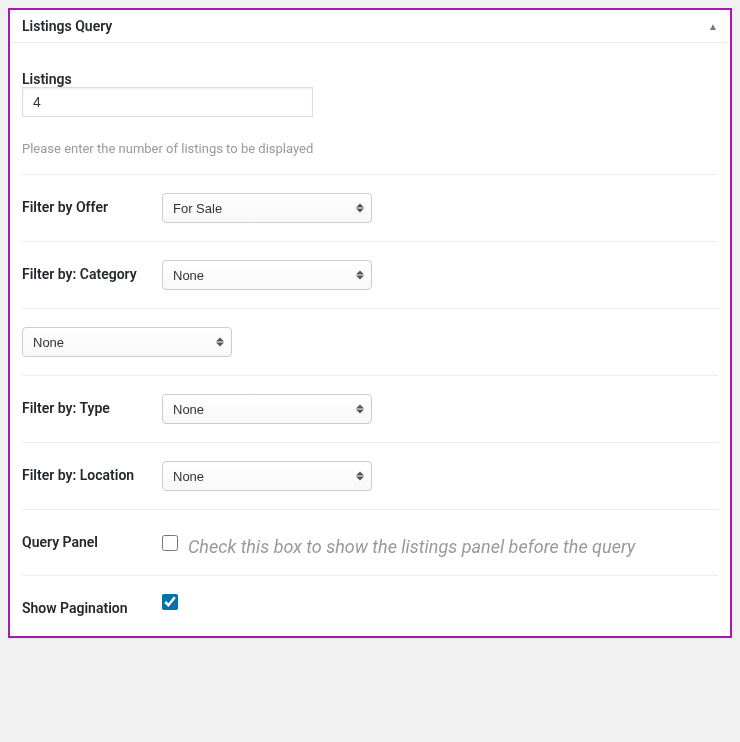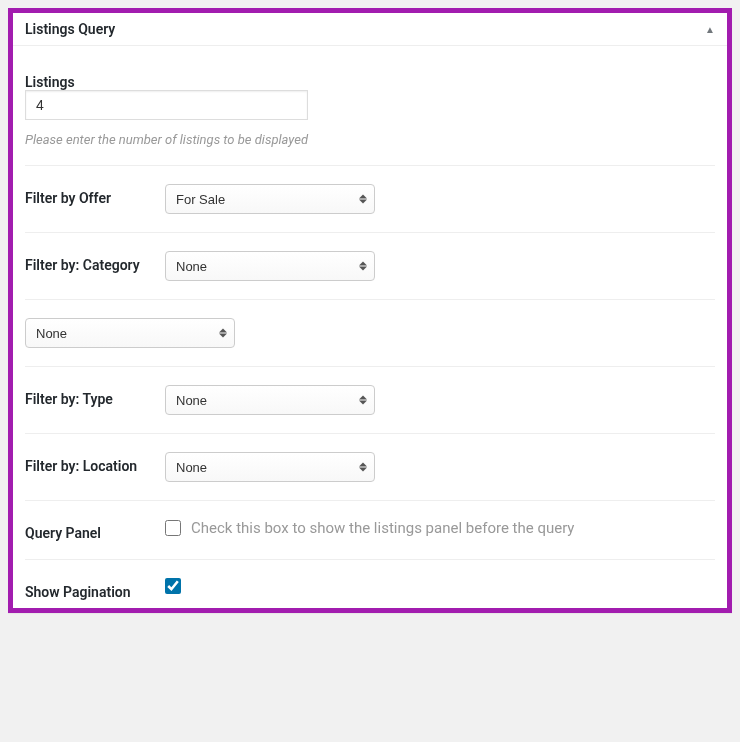--- a/index.html
+++ b/index.html
@@ -8,21 +8,21 @@
       padding: 0;
     }
     body {
       font-family: -apple-system, BlinkMacSystemFont, "Segoe UI", Roboto, Helvetica, Arial, sans-serif;
       background: #f1f1f1;
       padding: 8px;
       width: 740px;
     }
     .metabox {
       background: #fff;
-      border: 5px solid #a21caf;
+      border: 2px solid #a21caf;
       box-shadow: 0 1px 1px rgba(0,0,0,0.04);
     }
     .metabox-header {
       display: flex;
       justify-content: space-between;
       align-items: center;
       padding: 8px 12px;
       border-bottom: 1px solid #eee;
     }
     .metabox-title {
@@ -40,21 +40,21 @@
       padding: 12px 12px 0 12px;
     }
     .field-row {
       display: flex;
       align-items: flex-start;
       padding: 18px 0;
       border-bottom: 1px solid #eee;
     }
     .field-row:last-child {
       border-bottom: none;
-      padding-bottom: 8px;
+      padding-bottom: 20px;
     }
     .field-row:first-child {
       padding-top: 10px;
       flex-direction: column;
     }
     .field-label {
       width: 140px;
       flex-shrink: 0;
       font-size: 14px;
       font-weight: 600;
@@ -68,23 +68,22 @@
       width: 100%;
       height: 30px;
       padding: 4px 10px;
       border: 1px solid #ddd;
       background: #fff;
       font-size: 14px;
       color: #333;
       box-shadow: inset 0 1px 2px rgba(0,0,0,0.07);
     }
     .help-text {
-      margin-top: 12px;
+      margin-top: 24px;
       font-size: 13px;
-      font-style: italic;
       color: #999;
     }
     .select-wrapper {
       position: relative;
       width: 210px;
     }
     .select-input {
       width: 100%;
       height: 30px;
       padding: 4px 26px 4px 10px;
@@ -126,22 +125,24 @@
       align-items: center;
       gap: 10px;
     }
     .checkbox-input {
       width: 16px;
       height: 16px;
       cursor: pointer;
       accent-color: #0073aa;
     }
     .checkbox-label {
-      font-size: 15px;
+      font-size: 18px;
+      font-style: italic;
       color: #999;
+      margin-top: 8px;
     }
   </style>
 </head>
 <body>
 
 <div class="metabox">
 
   <div class="metabox-header">
     <span class="metabox-title">Listings Query</span>
     <span class="metabox-toggle">▲</span>

